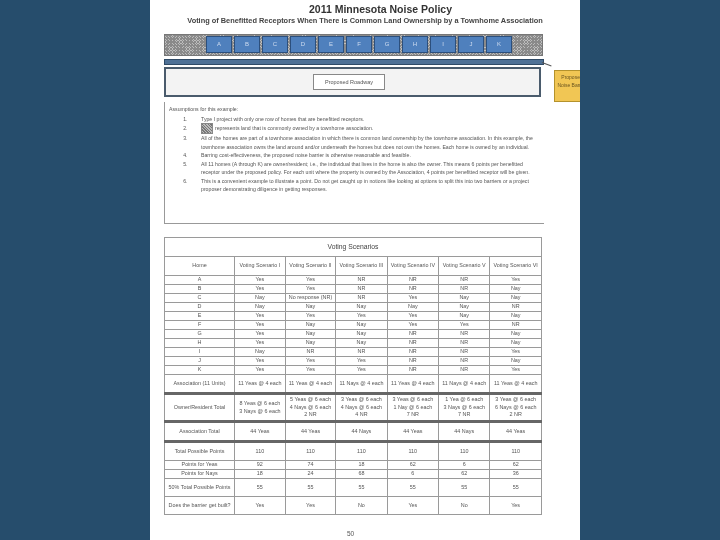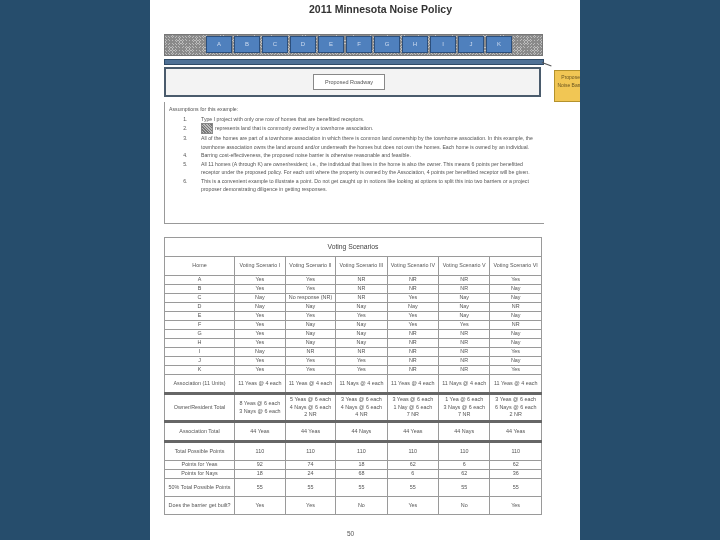--- a/index.html
+++ b/index.html
@@ -86,20 +86,21 @@
   .voting td.threeline { height: 25px; }
   .page-number {
     position: absolute; left: 197px; top: 530px; font-size: 6.5px; color: #555;
   }
 </style>
 </head>
 <body>
 
 <div class="page">
   <div class="title">2011 Minnesota Noise Policy</div>
+  <div class="subtitle">Voting of Benefitted Receptors When There is Common Land Ownership by a Townhome Association</div>
 
   <div class="diagram">
     <div class="land"></div>
     <div class="homes">
       <div class="home">A</div>
       <div class="home">B</div>
       <div class="home">C</div>
       <div class="home">D</div>
       <div class="home">E</div>
       <div class="home">F</div>

